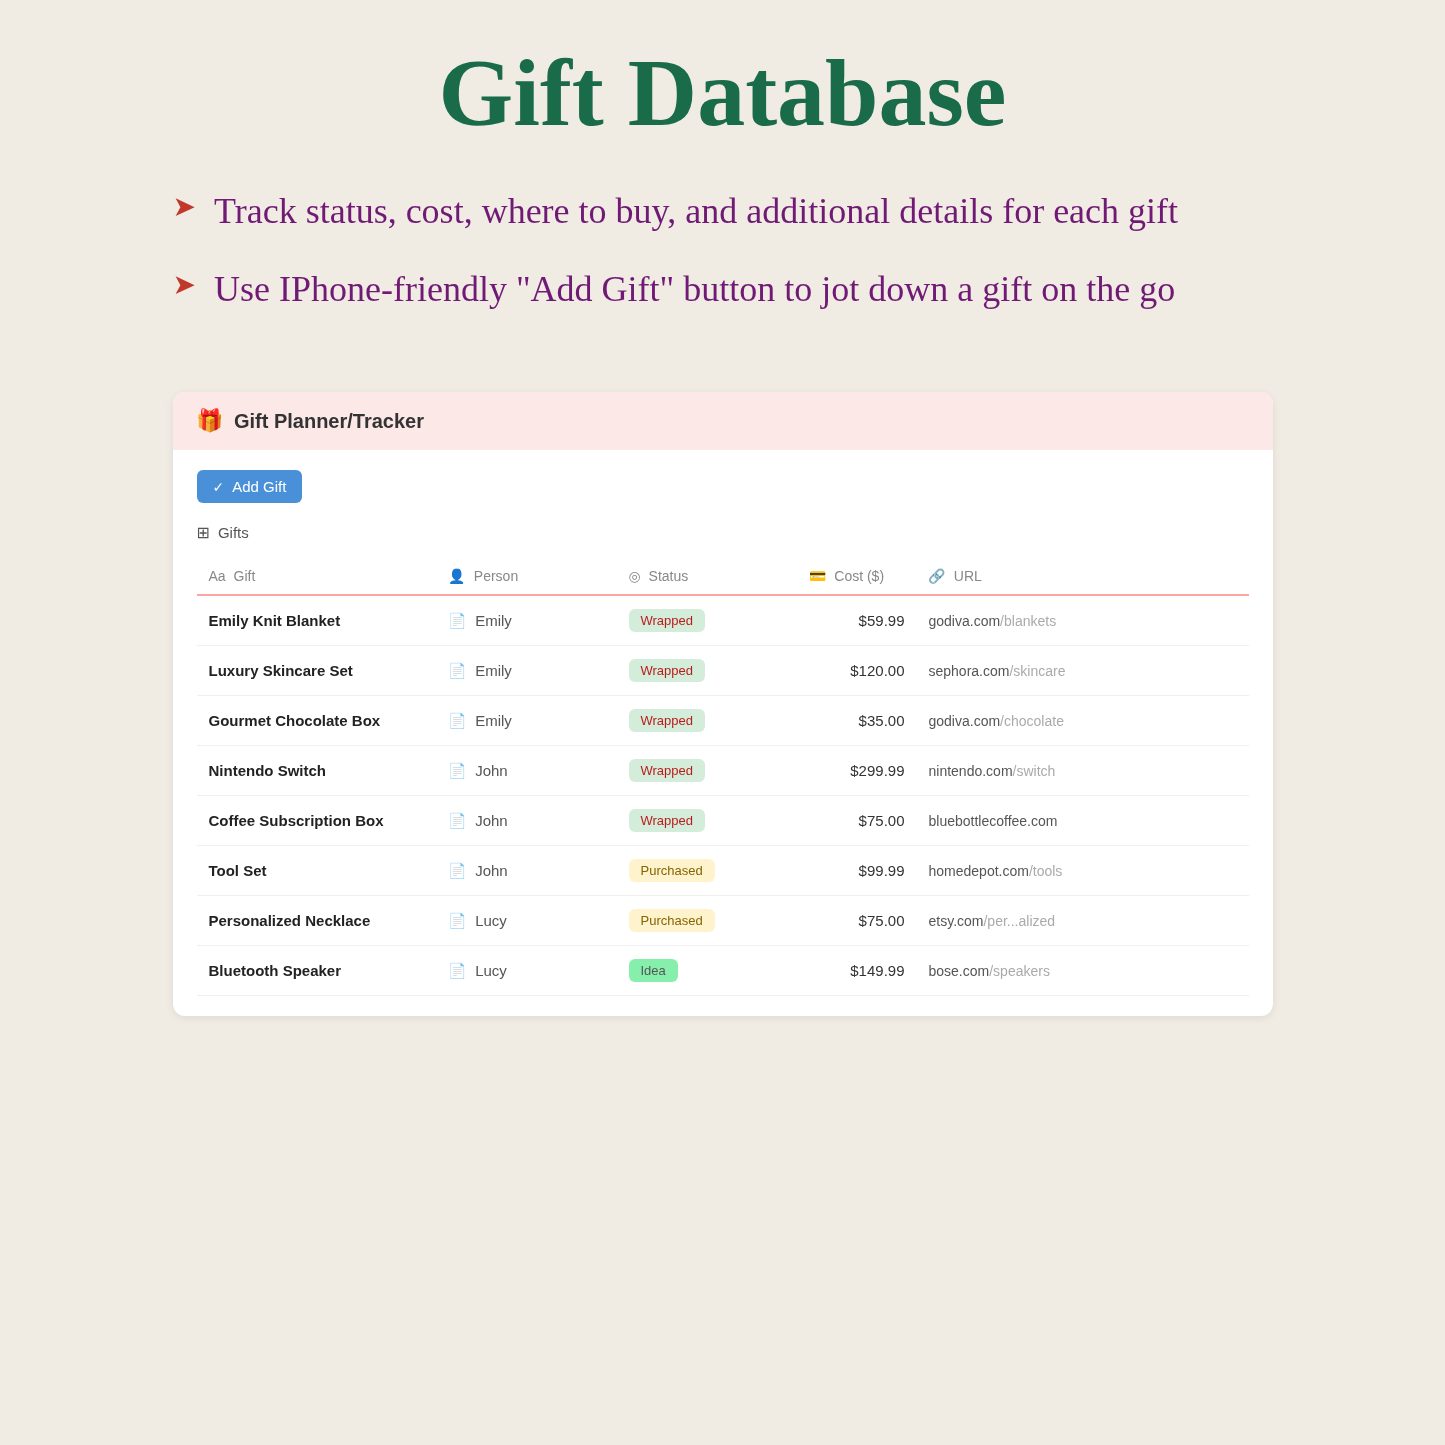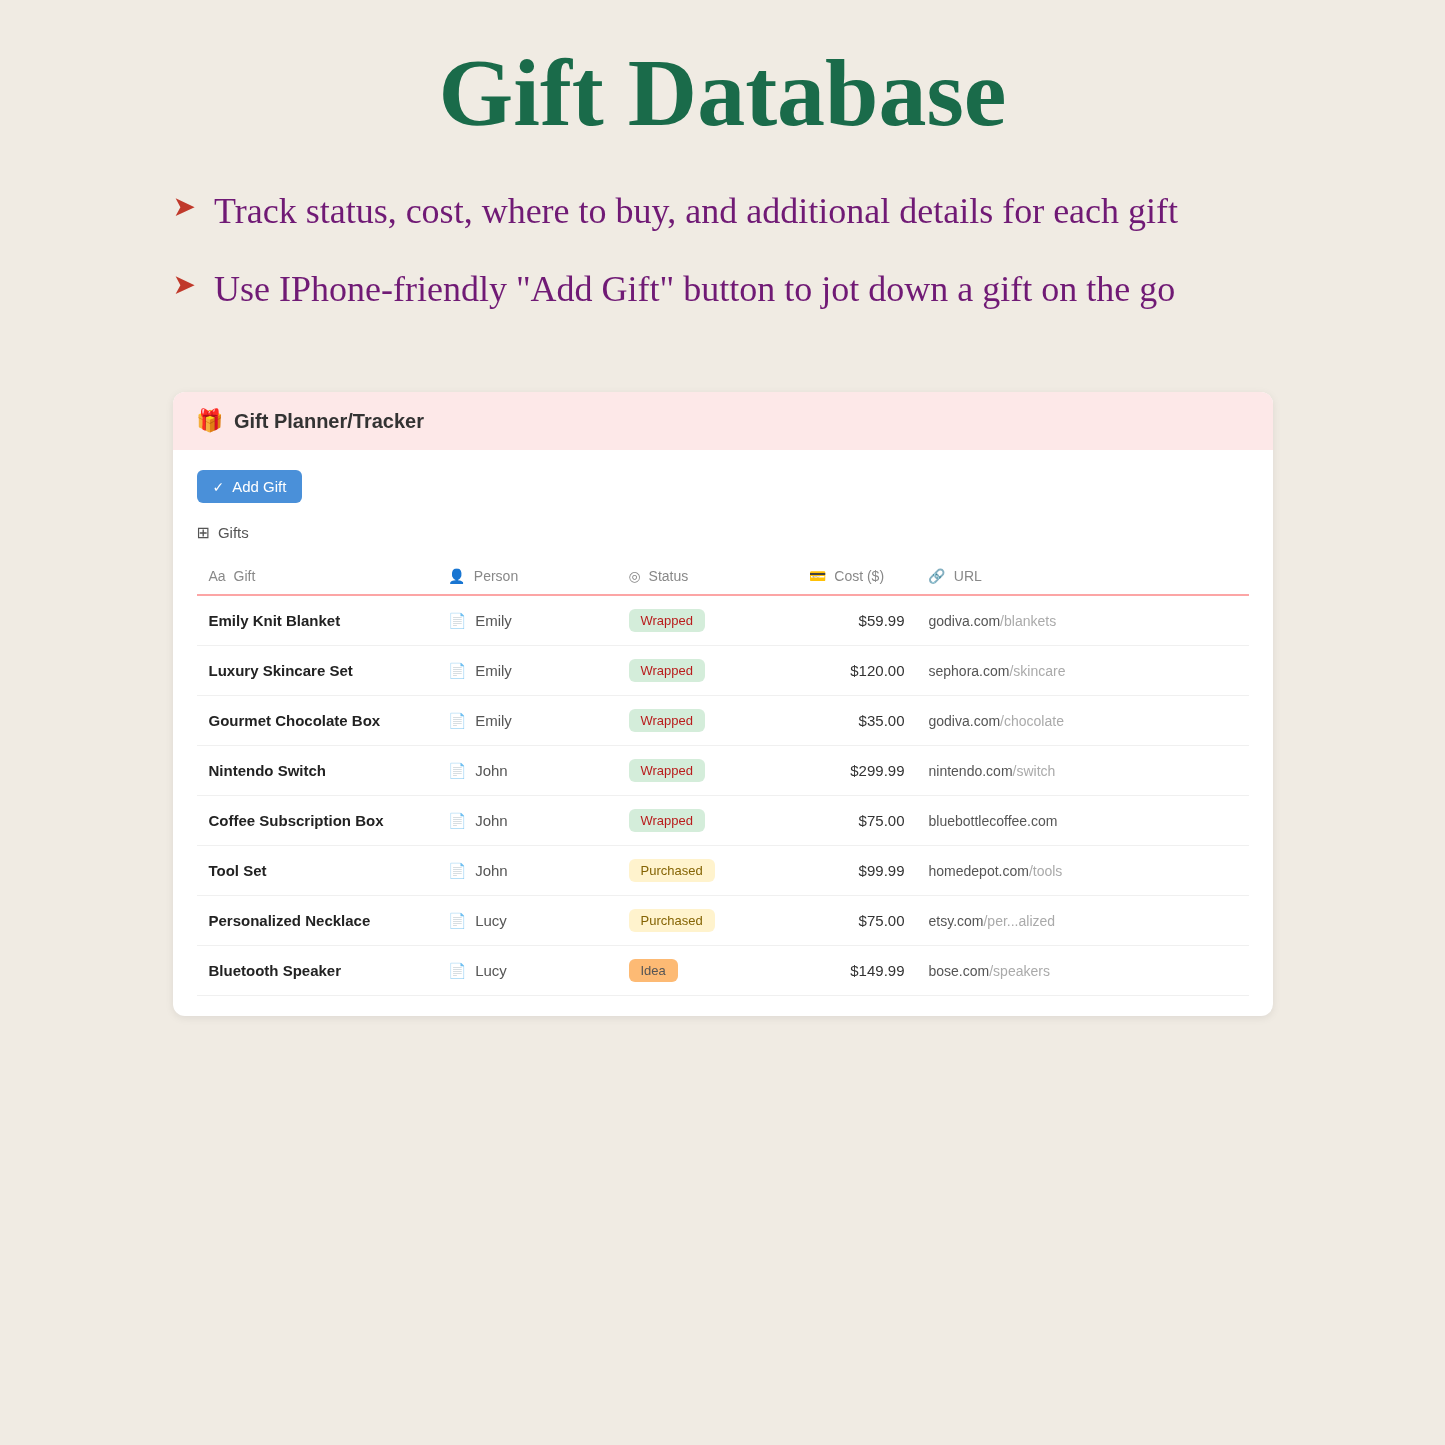--- a/index.html
+++ b/index.html
@@ -178,21 +178,21 @@
       background-color: #d4edda;
       color: #b91c1c;
     }
 
     .status-purchased {
       background-color: #fff3cd;
       color: #856404;
     }
 
     .status-idea {
-      background-color: #fdba74;
+      background-color: #86efac;
       color: #555;
     }
 
     .cost-cell {
       text-align: right;
       color: #333;
     }
 
     .url-cell {
       color: #888;

